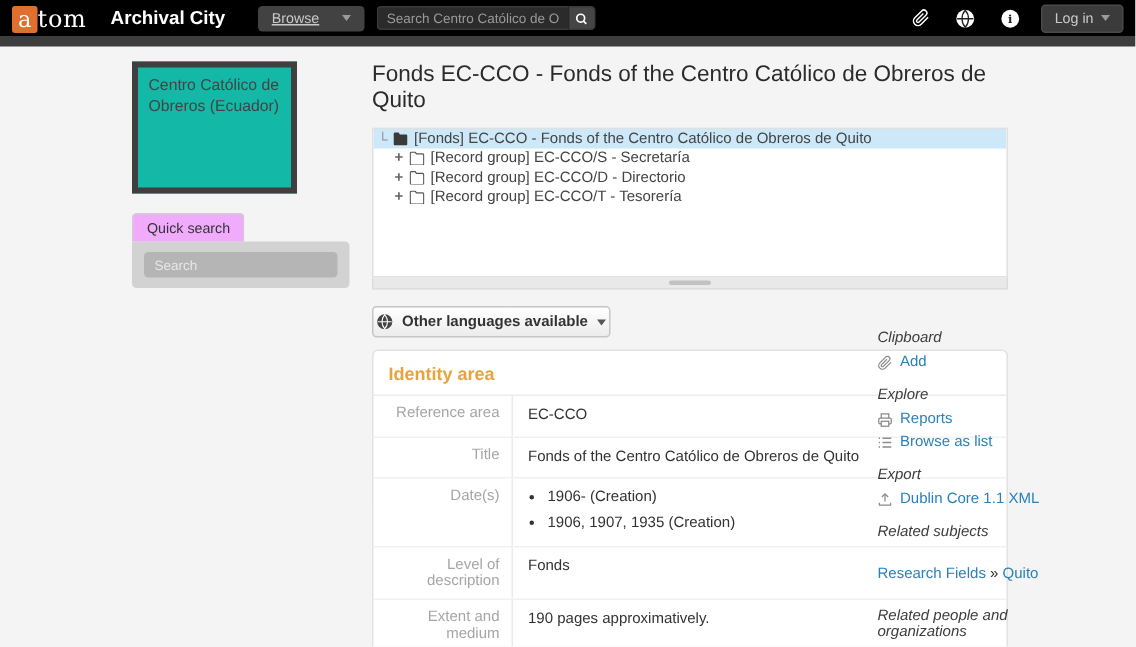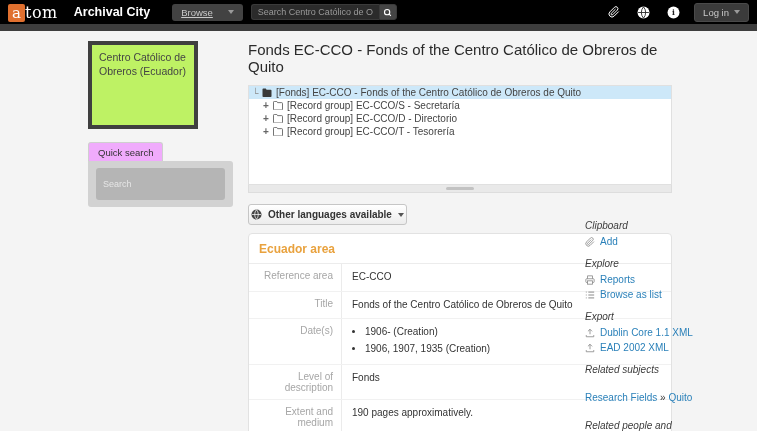--- a/index.html
+++ b/index.html
@@ -22,24 +22,24 @@
   .hdr-icons { margin-left:auto; display:flex; align-items:center; gap:17px; }
   .hdr-icon { cursor:pointer; display:flex; align-items:center; }
   .login-btn { background:#3b3b3b; color:#c9c9c9; font-size:9.5px; border:1px solid #4a4a4a; border-radius:3px; padding:3px 8px; margin-left:14px; cursor:pointer; display:flex; align-items:center; gap:5px; }
   .subnav { height:7px; background:#3d3d3d; }
 
   
   .page { position:relative; width:757px; height:400px; }
 
   
   .left-col { position:absolute; left:88px; top:10px; width:145px; }
-  .creator-box { width:110px; height:88px; background:#bef264; border:4px solid #3f3f3f; padding:6px 7px; font-size:10.5px; line-height:1.3; color:#444; cursor:pointer; }
+  .creator-box { width:110px; height:88px; background:#14b8a6; border:4px solid #3f3f3f; padding:6px 7px; font-size:10.5px; line-height:1.3; color:#444; cursor:pointer; }
   .qs-tab { display:inline-block; margin-top:13px; background:#f0abfc; border:1px solid #cfcfcf; border-bottom:none; border-radius:3px 3px 0 0; font-size:9.5px; color:#333; padding:4px 9px 3px; }
   .qs-panel { background:#d2d2d2; border-radius:0 3px 3px 3px; padding:7px 8px; width:145px; }
-  .qs-input-wrap { background:#b5b5b5; border-radius:3px; display:flex; height:32px; padding:0 7px; }
+  .qs-input-wrap { background:#b5b5b5; border-radius:3px; display:flex; height:17px; padding:0 7px; }
   .qs-input-wrap input { background:transparent; border:none; outline:none; flex:1; font-size:9px; color:#fff; }
   .qs-input-wrap input::placeholder { color:#e6e6e6; }
 
   
   .main-col { position:absolute; left:248px; top:6px; width:424px; }
   .page-title { font-size:15px; font-weight:500; color:#2b2b2b; margin:4px 0 10px; }
   .treebox { background:#fff; border:1px solid #e0e0e0; height:100px; overflow:hidden; font-size:10px; color:#444; }
   .tree-row { display:flex; align-items:center; height:13px; padding:0 3px; white-space:nowrap; cursor:pointer; }
   .tree-row.selected { background:#cde8f9; }
   .tree-row.child { padding-left:14px; }
@@ -190,21 +190,21 @@
             <line x1="2" y1="12" x2="22" y2="12"></line>
             <path d="M12 1.5a16 16 0 0 1 4 10.5 16 16 0 0 1-4 10.5 16 16 0 0 1-4-10.5 16 16 0 0 1 4-10.5z"></path>
           </g>
         </svg>
       <span>Other languages available</span>
       <span class="caret"></span>
     </button>
 
     <div class="content-panel">
 
-      <div class="section-hd">Ecuador area</div>
+      <div class="section-hd">Identity area</div>
       <div class="field">
         <div class="f-label">Reference area</div>
         <div class="f-value">EC-CCO</div>
       </div>
       <div class="field">
         <div class="f-label">Title</div>
         <div class="f-value">Fonds of the Centro Católico de Obreros de Quito</div>
       </div>
       <div class="field">
         <div class="f-label">Date(s)</div>
@@ -267,30 +267,20 @@
     <a class="side-link">
       <span class="side-ico">
         <svg width="10" height="10" viewBox="0 0 24 24" fill="none" stroke="currentColor" stroke-width="2">
             <path d="M3 17v4h18v-4"></path>
             <polyline points="7 8 12 3 17 8"></polyline>
             <line x1="12" y1="3" x2="12" y2="15"></line>
           </svg>
       </span>
       <span>Dublin Core 1.1 XML</span>
     </a>
-    <a class="side-link">
-      <span class="side-ico">
-        <svg width="10" height="10" viewBox="0 0 24 24" fill="none" stroke="currentColor" stroke-width="2">
-            <path d="M3 17v4h18v-4"></path>
-            <polyline points="7 8 12 3 17 8"></polyline>
-            <line x1="12" y1="3" x2="12" y2="15"></line>
-          </svg>
-      </span>
-      <span>EAD 2002 XML</span>
-    </a>
 
     <div class="side-hd">Related subjects</div>
     <div style="margin:17px 0;">
       <a class="blue">Research Fields</a>
       <span style="color:#333;">»</span>
       <a class="blue">Quito</a>
     </div>
 
     <div class="side-hd" style="width:120px;">Related people and organizations</div>
     <div style="margin:4px 0;">

